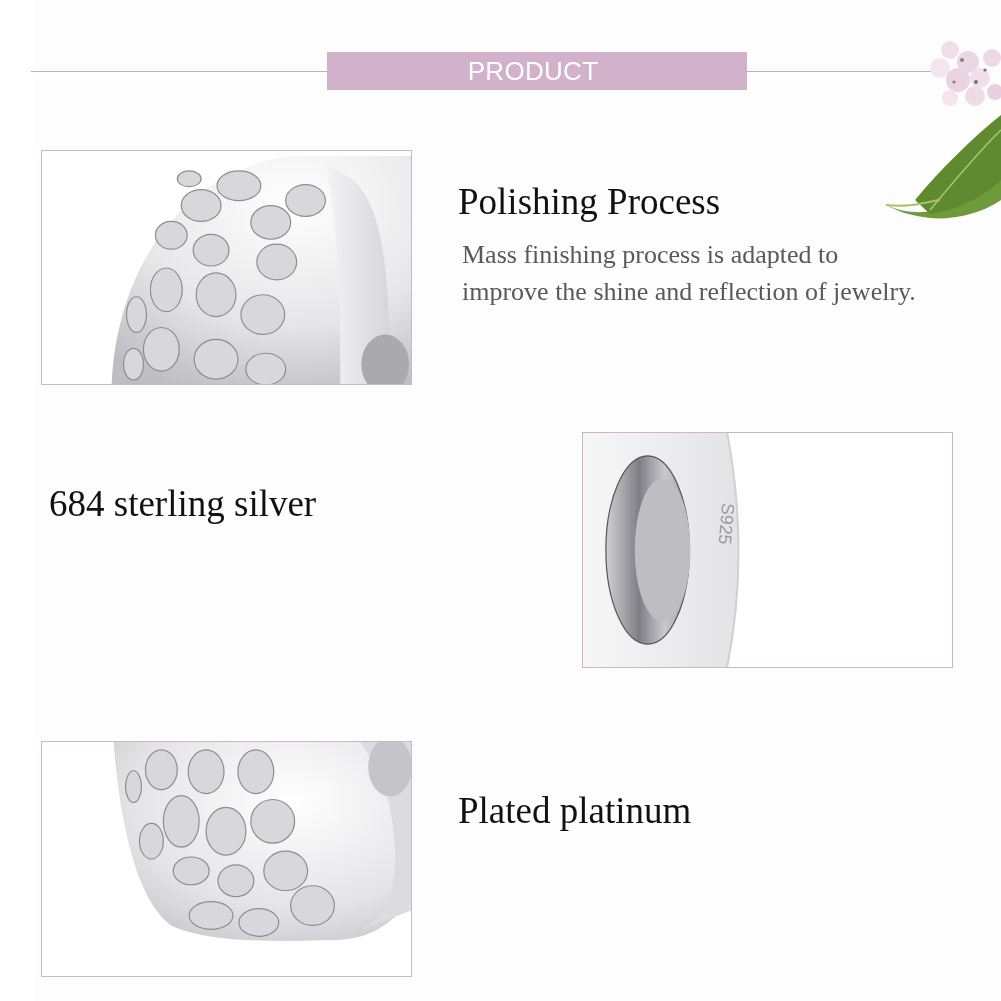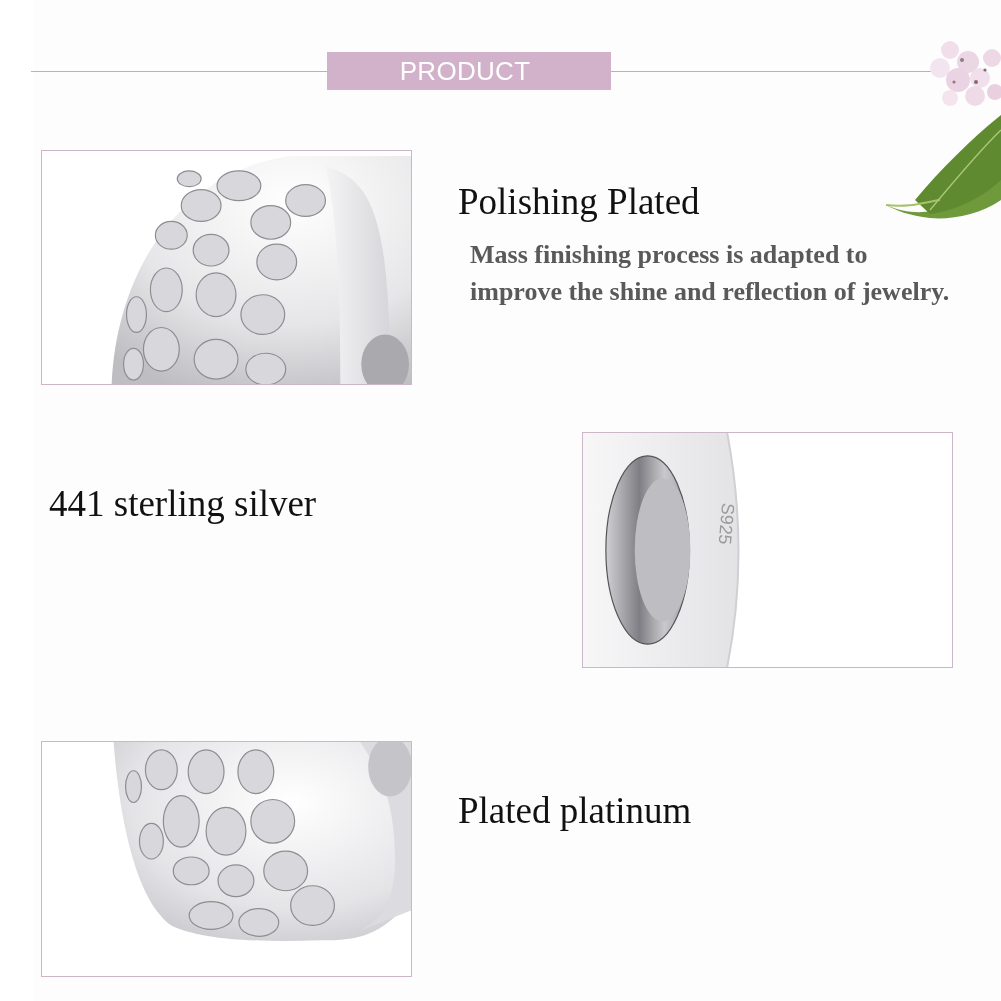--- a/index.html
+++ b/index.html
@@ -6,21 +6,21 @@
   body {
     width: 1001px; height: 1001px; position: relative; overflow: hidden;
     background: #ffffff;
     font-family: "Liberation Serif", serif;
   }
   .bg-panel { position: absolute; left: 33px; top: 0; width: 968px; height: 1001px; background: #fdfdfe; }
 
   
   .header-line { position: absolute; left: 31px; top: 71px; width: 900px; height: 1px; background: #c6a8c0; }
   .banner {
-    position: absolute; left: 327px; top: 52px; width: 284px; height: 38px;
+    position: absolute; left: 327px; top: 52px; width: 420px; height: 38px;
     background: #d2b2cb; color: #ffffff;
     display: flex; align-items: center; justify-content: center;
     font-family: "Liberation Sans", sans-serif; font-size: 26px; letter-spacing: 0.3px;
   }
   .banner .light { font-weight: normal; margin-right: 8px; }
   .banner .bold { font-weight: bold; }
 
   
   .deco { position: absolute; left: 880px; top: 30px; width: 121px; height: 200px; }
 
@@ -30,21 +30,21 @@
     box-sizing: border-box;
   }
   .frame svg { position: absolute; left: 0; top: 0; width: 100%; height: 100%; }
   .f1 { left: 41px; top: 150px; width: 371px; height: 235px; }
   .f2 { left: 582px; top: 432px; width: 371px; height: 236px; }
   .f3 { left: 41px; top: 741px; width: 371px; height: 236px; }
 
   
   .feature { position: absolute; }
   .feature h2 { margin: 0; font-weight: normal; color: #111111; font-size: 37px; line-height: 44px; }
-  .feature p { margin: 12px; color: #595959; font-size: 26px; line-height: 37px; white-space: pre-line; font-weight: bold; }
+  .feature p { margin: 4px; color: #595959; font-size: 26px; line-height: 37px; white-space: pre-line; }
   .t1 { left: 458px; top: 180px; width: 540px; }
   .t1 p { margin-top: 12px; }
   .t2 { left: 49px; top: 482px; width: 520px; }
   .t2 p { margin-top: 13px; }
   .t3 { left: 458px; top: 789px; width: 520px; }
   .t3 p { margin-top: 13px; }
 
   .engrave { font-family: "Liberation Sans", sans-serif; fill: #9a9a9a; font-size: 18px; }
 </style>
 </head>
@@ -114,27 +114,27 @@
       <ellipse cx="175" cy="210" rx="22" ry="20"></ellipse>
       <ellipse cx="225" cy="220" rx="20" ry="16"></ellipse>
       <ellipse cx="95" cy="165" rx="10" ry="18"></ellipse>
       <ellipse cx="92" cy="215" rx="10" ry="16"></ellipse>
       <ellipse cx="148" cy="28" rx="12" ry="8"></ellipse>
     </g>
   </svg>
 </div>
 
 <div class="feature t1">
-  <h2>Polishing Plated</h2>
+  <h2>Polishing Process</h2>
   <p>Mass finishing process is adapted to
 improve the shine and reflection of jewelry.</p>
 </div>
 
 <div class="feature t2">
-  <h2>441 sterling silver</h2>
+  <h2>684 sterling silver</h2>
 </div>
 
 <div class="frame f2">
   <svg viewBox="0 0 371 236" preserveAspectRatio="none">
     <defs>
       <linearGradient id="g2" x1="0" y1="0" x2="1" y2="0">
         <stop offset="0" stop-color="#f7f7f8"></stop>
         <stop offset="1" stop-color="#e3e3e6"></stop>
       </linearGradient>
       <linearGradient id="g2h" x1="0" y1="0" x2="1" y2="0">

